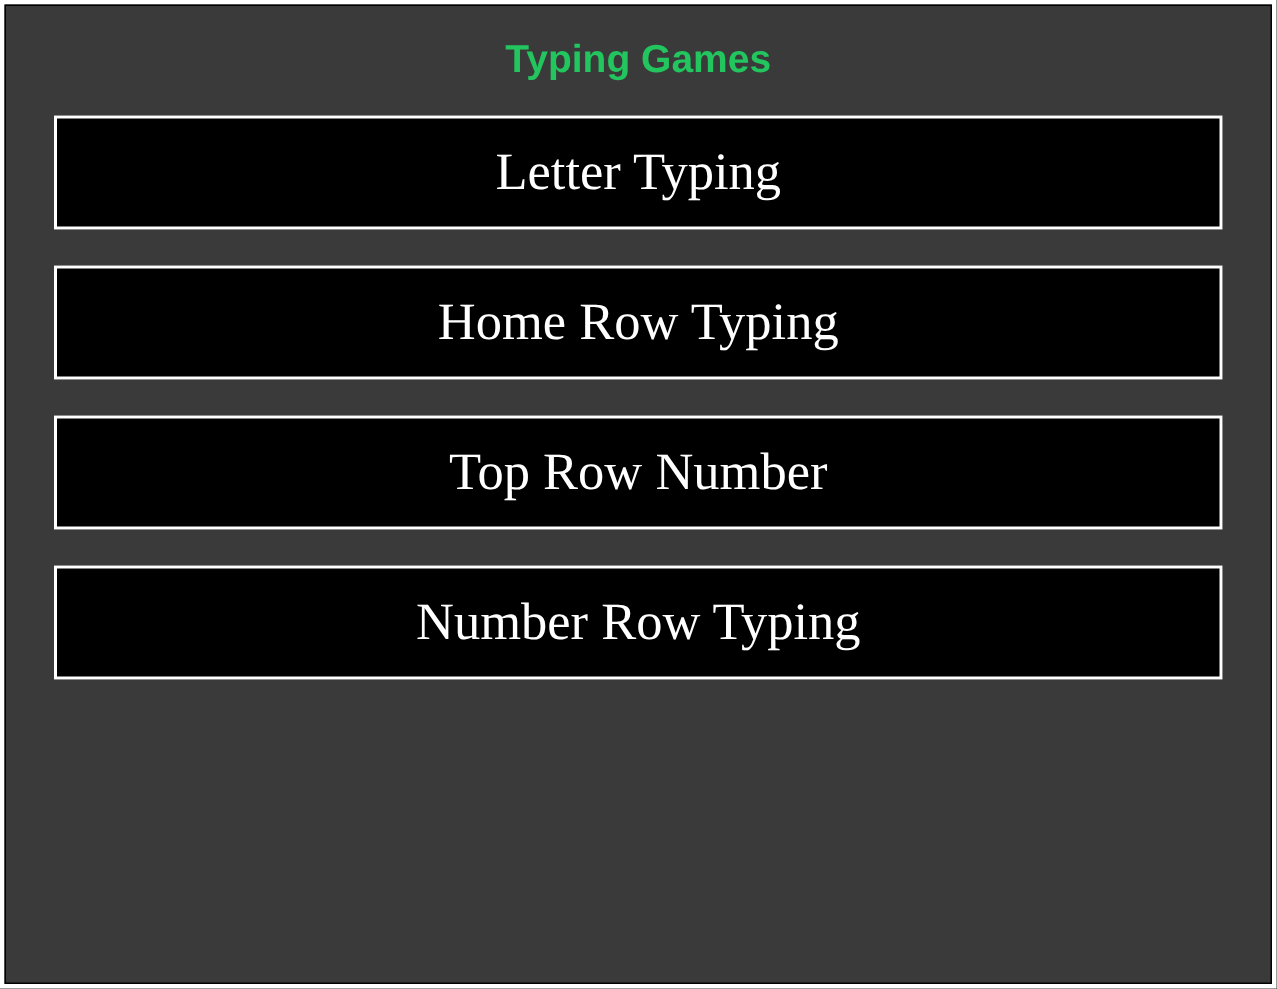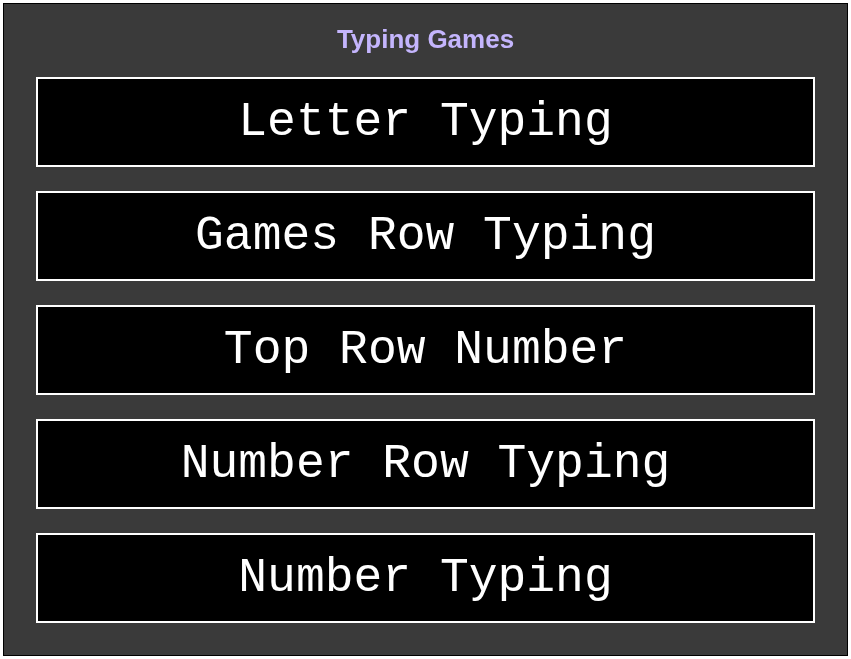--- a/index.html
+++ b/index.html
@@ -18,49 +18,48 @@
       width: 100%;
       height: 100%;
       background: #3a3a3a;
       border: 1px solid #000000;
       padding: 20px 32px 32px 32px;
       display: flex;
       flex-direction: column;
       align-items: center;
     }
     .panel-title {
-      color: #c4b5fd;
+      color: #22c55e;
       font-size: 26px;
       font-weight: bold;
       margin-bottom: 22px;
     }
     .game-list {
       width: 100%;
       display: flex;
       flex-direction: column;
       gap: 24px;
     }
     .game-button {
       width: 100%;
       background: #000000;
       border: 2px solid #ffffff;
       color: #ffffff;
-      font-size: 48px;
+      font-size: 35px;
       font-weight: 400;
       padding: 16px 0;
       text-align: center;
       cursor: pointer;
-      font-family: Liberation Mono, monospace;
+      font-family: Liberation Serif, serif;
     }
   </style>
 </head>
 <body>
 
 <div class="panel">
   <div class="panel-title">Typing Games</div>
   <div class="game-list">
     <button class="game-button">Letter Typing</button>
-    <button class="game-button">Games Row Typing</button>
+    <button class="game-button">Home Row Typing</button>
     <button class="game-button">Top Row Number</button>
     <button class="game-button">Number Row Typing</button>
-    <button class="game-button">Number Typing</button>
   </div>
 </div>
 
 </body></html>

